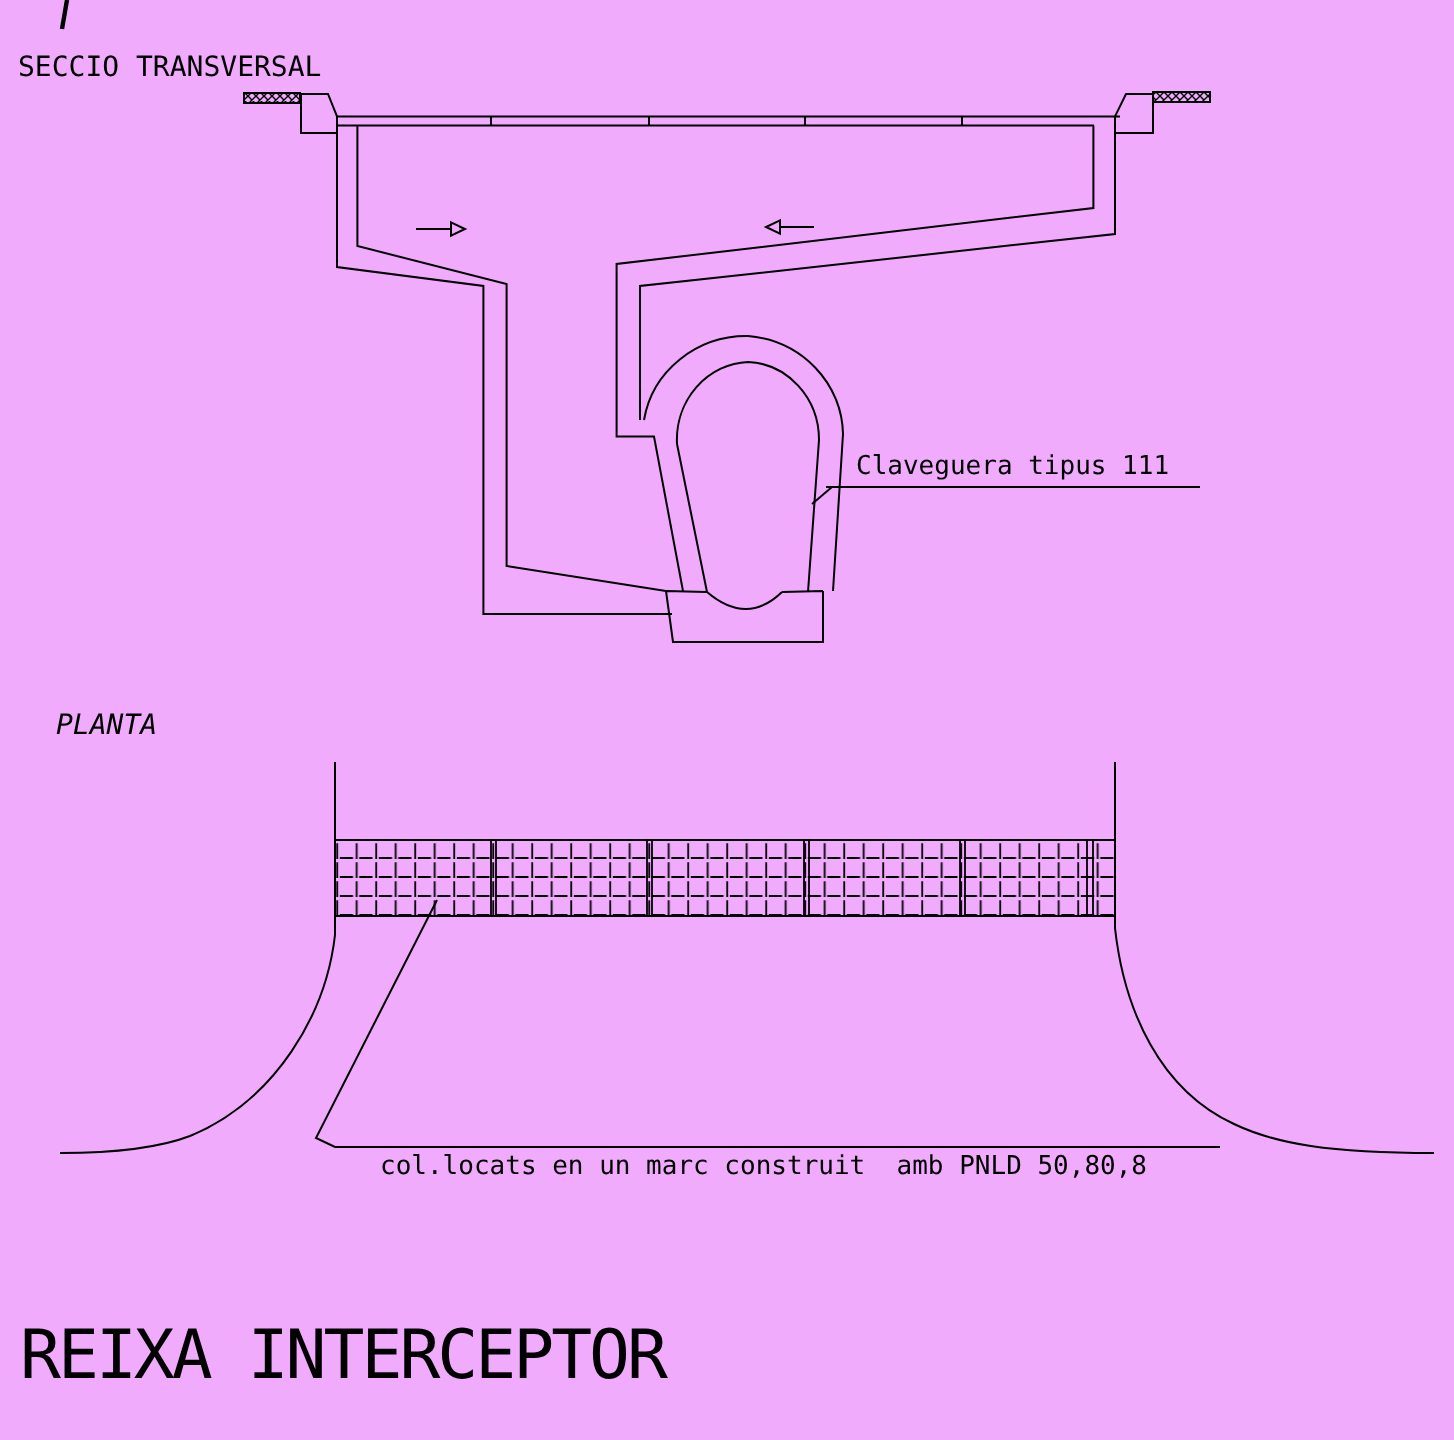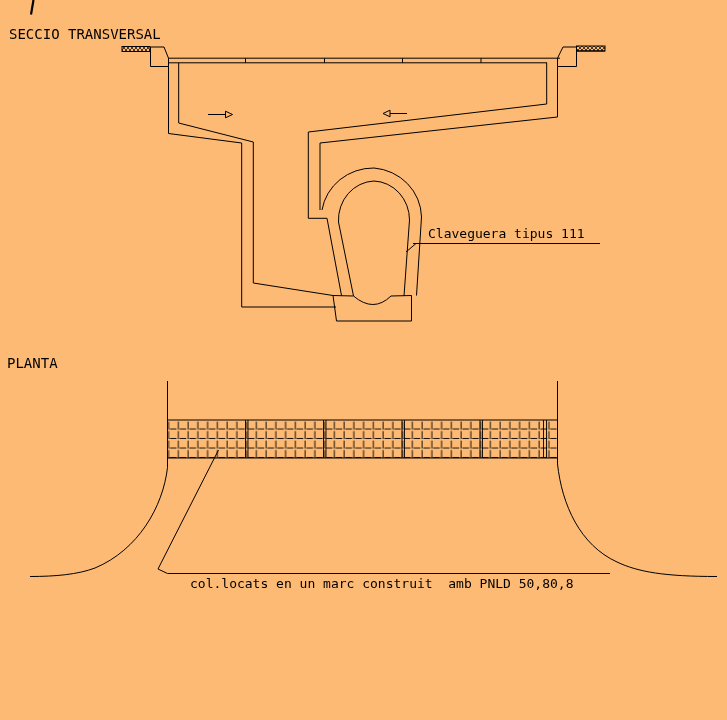--- a/index.html
+++ b/index.html
@@ -1,37 +1,37 @@
 <!DOCTYPE html>
 <html><head>
 <meta charset="utf-8">
 <style>
   html, body { margin:0; padding:0; }
   .stage {
     position: relative;
     width: 727px;
     height: 720px;
-    background: #fdba74;
+    background: #f0abfc;
     overflow: hidden;
     font-family: "DejaVu Sans Mono", "Liberation Mono", monospace;
   }
   .stage svg { position:absolute; left:0; top:0; }
   .txt {
     position: absolute;
     color: #000000;
     line-height: 1;
     white-space: pre;
     letter-spacing: 0;
   }
   .txt-md { font-size: 14px; }
   .txt-sm { font-size: 13px; }
   .title  { font-size: 34px; letter-spacing: -1.5px; }
 
   .section-label { left: 9px;   top: 27px;  }
-  .plan-label    { left: 7px;  top: 356px; }
+  .plan-label    { left: 28px;  top: 356px; font-style: italic; }
   .pipe-callout  { left: 428px; top: 227px; }
   .note-line1    { left: 174px; top: 559px; }
   .note-line2    { left: 190px; top: 576.5px; }
   .sheet-title   { left: 10px;  top: 661px; }
 </style>
 </head>
 <body>
 
 <div class="stage">
 
@@ -103,13 +103,14 @@
 
   <div class="txt txt-md section-label">SECCIO TRANSVERSAL</div>
 
   <div class="txt txt-sm pipe-callout">Claveguera tipus 111</div>
 
   <div class="txt txt-md plan-label">PLANTA</div>
 
 
   <div class="txt txt-sm note-line2">col.locats en un marc construit  amb PNLD 50,80,8</div>
 
+  <div class="txt title sheet-title">REIXA INTERCEPTOR</div>
 </div>
 
 </body></html>

